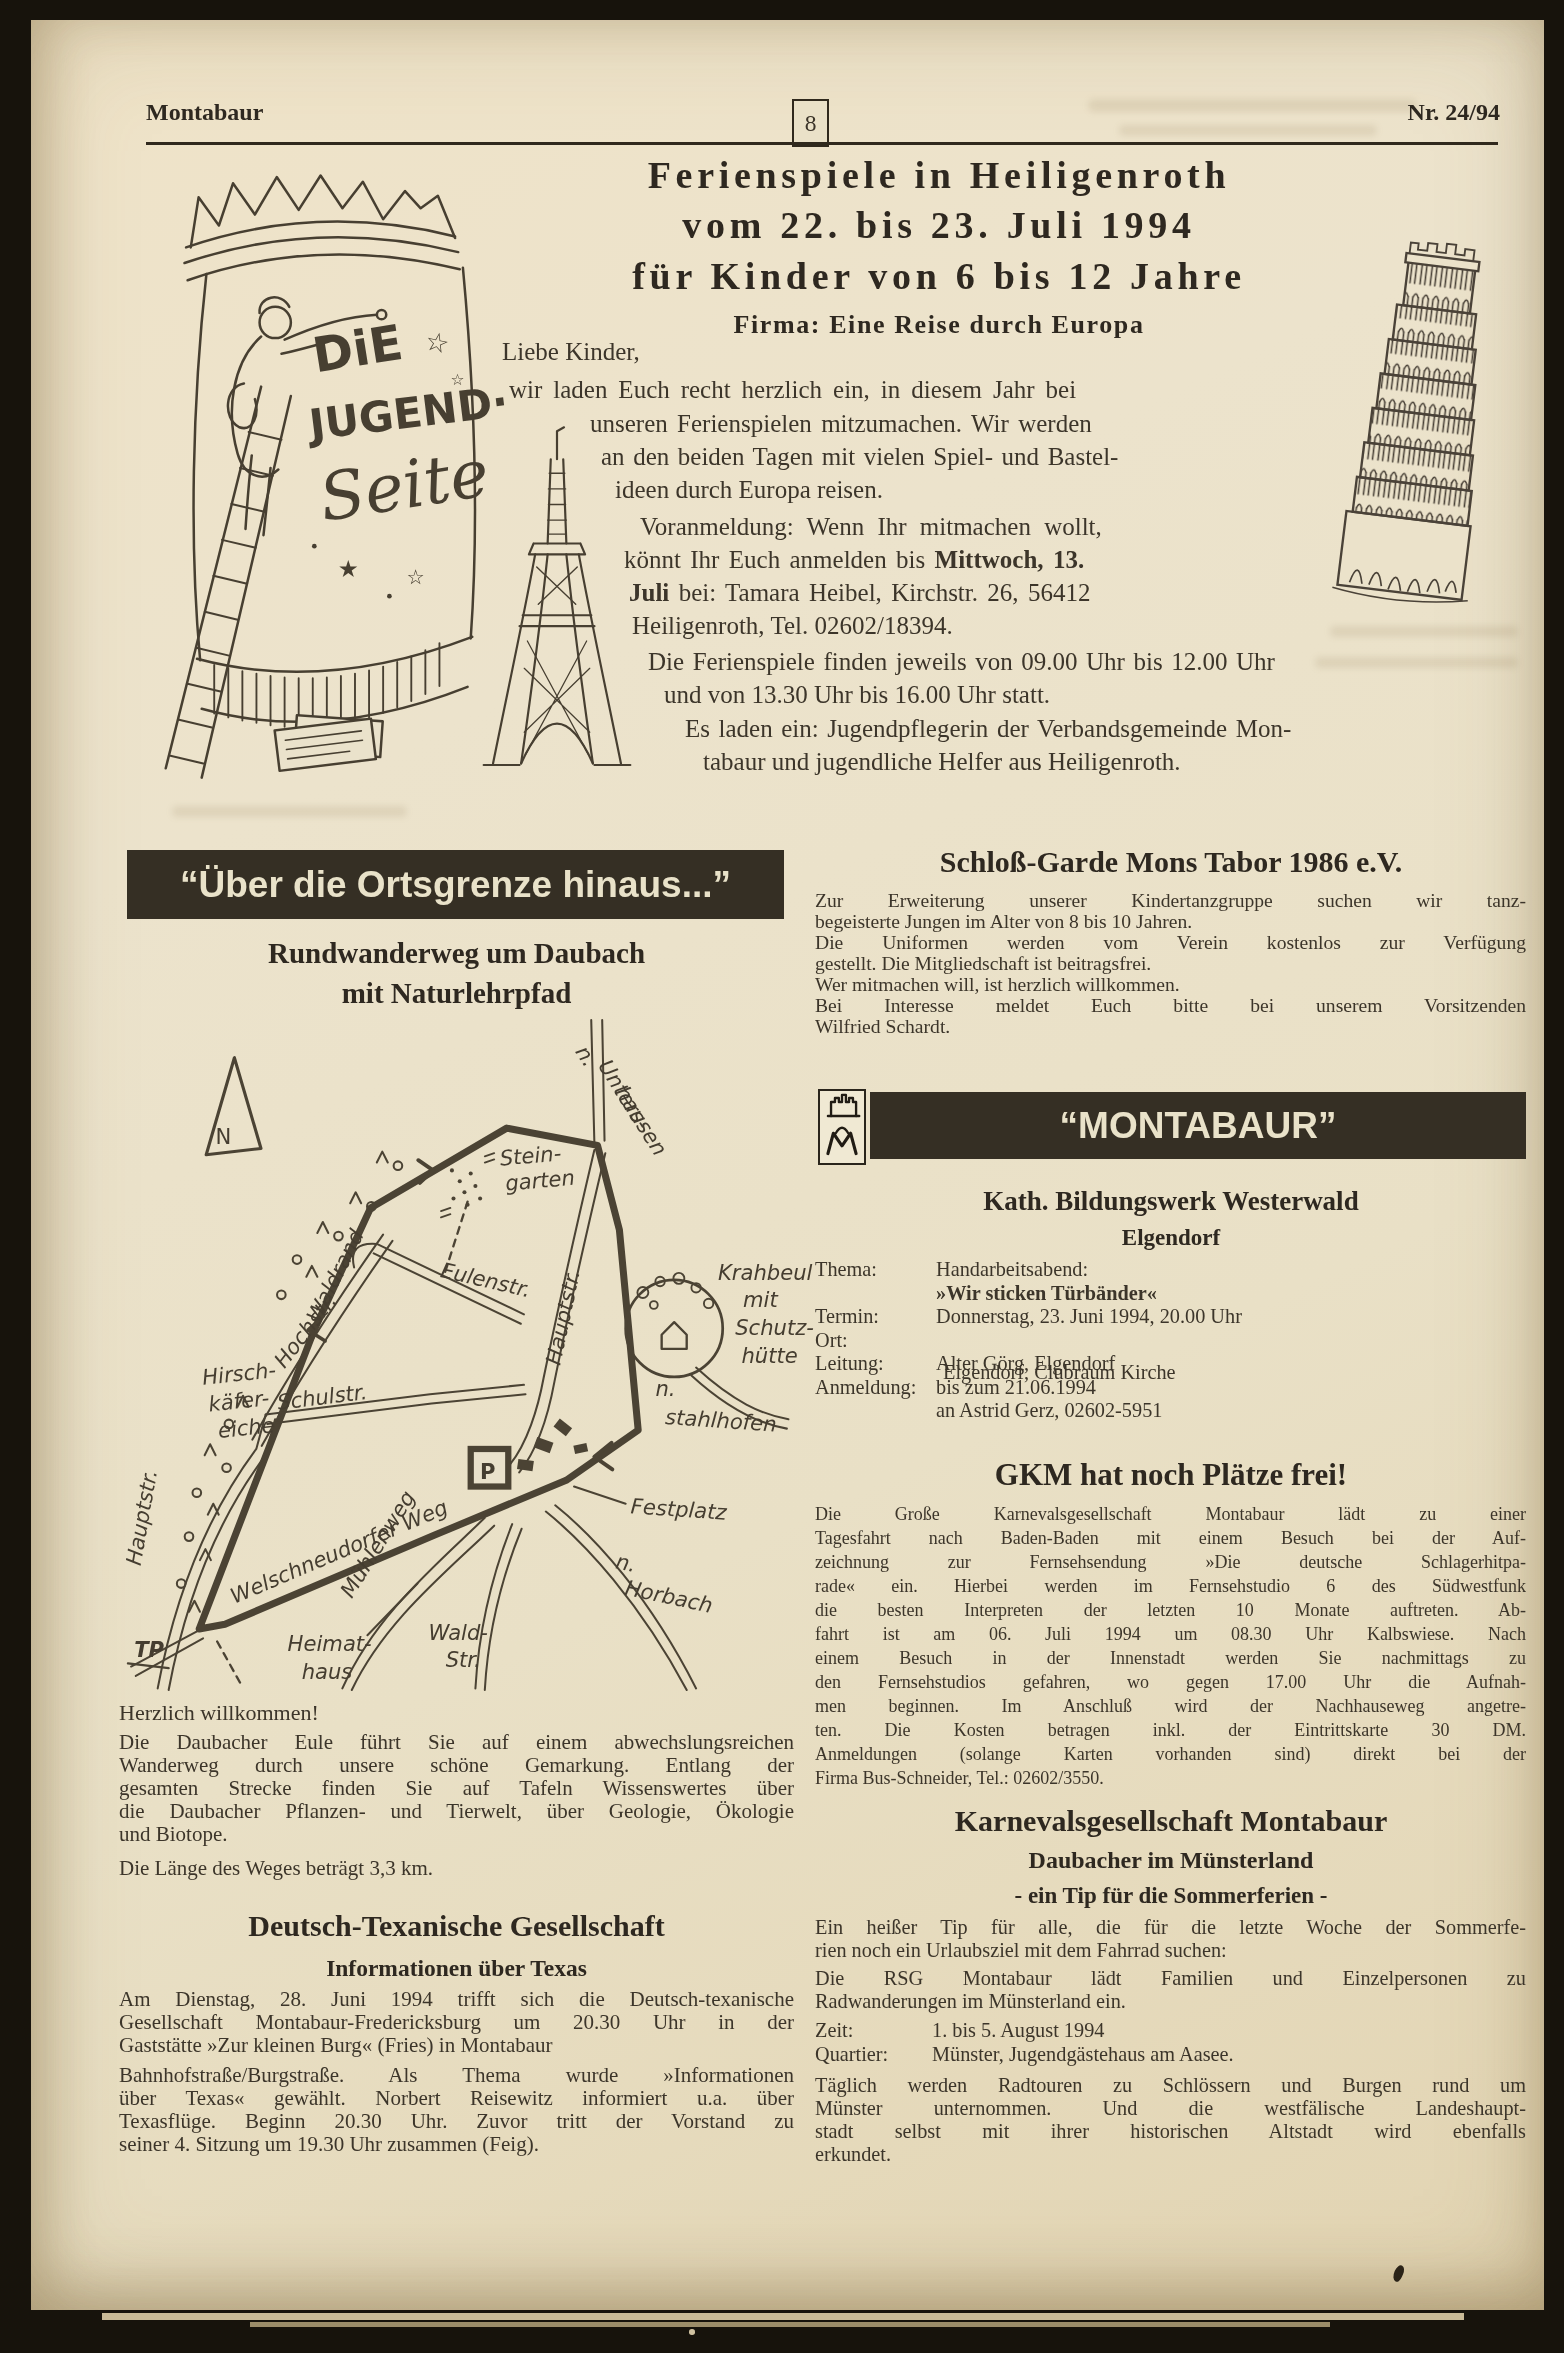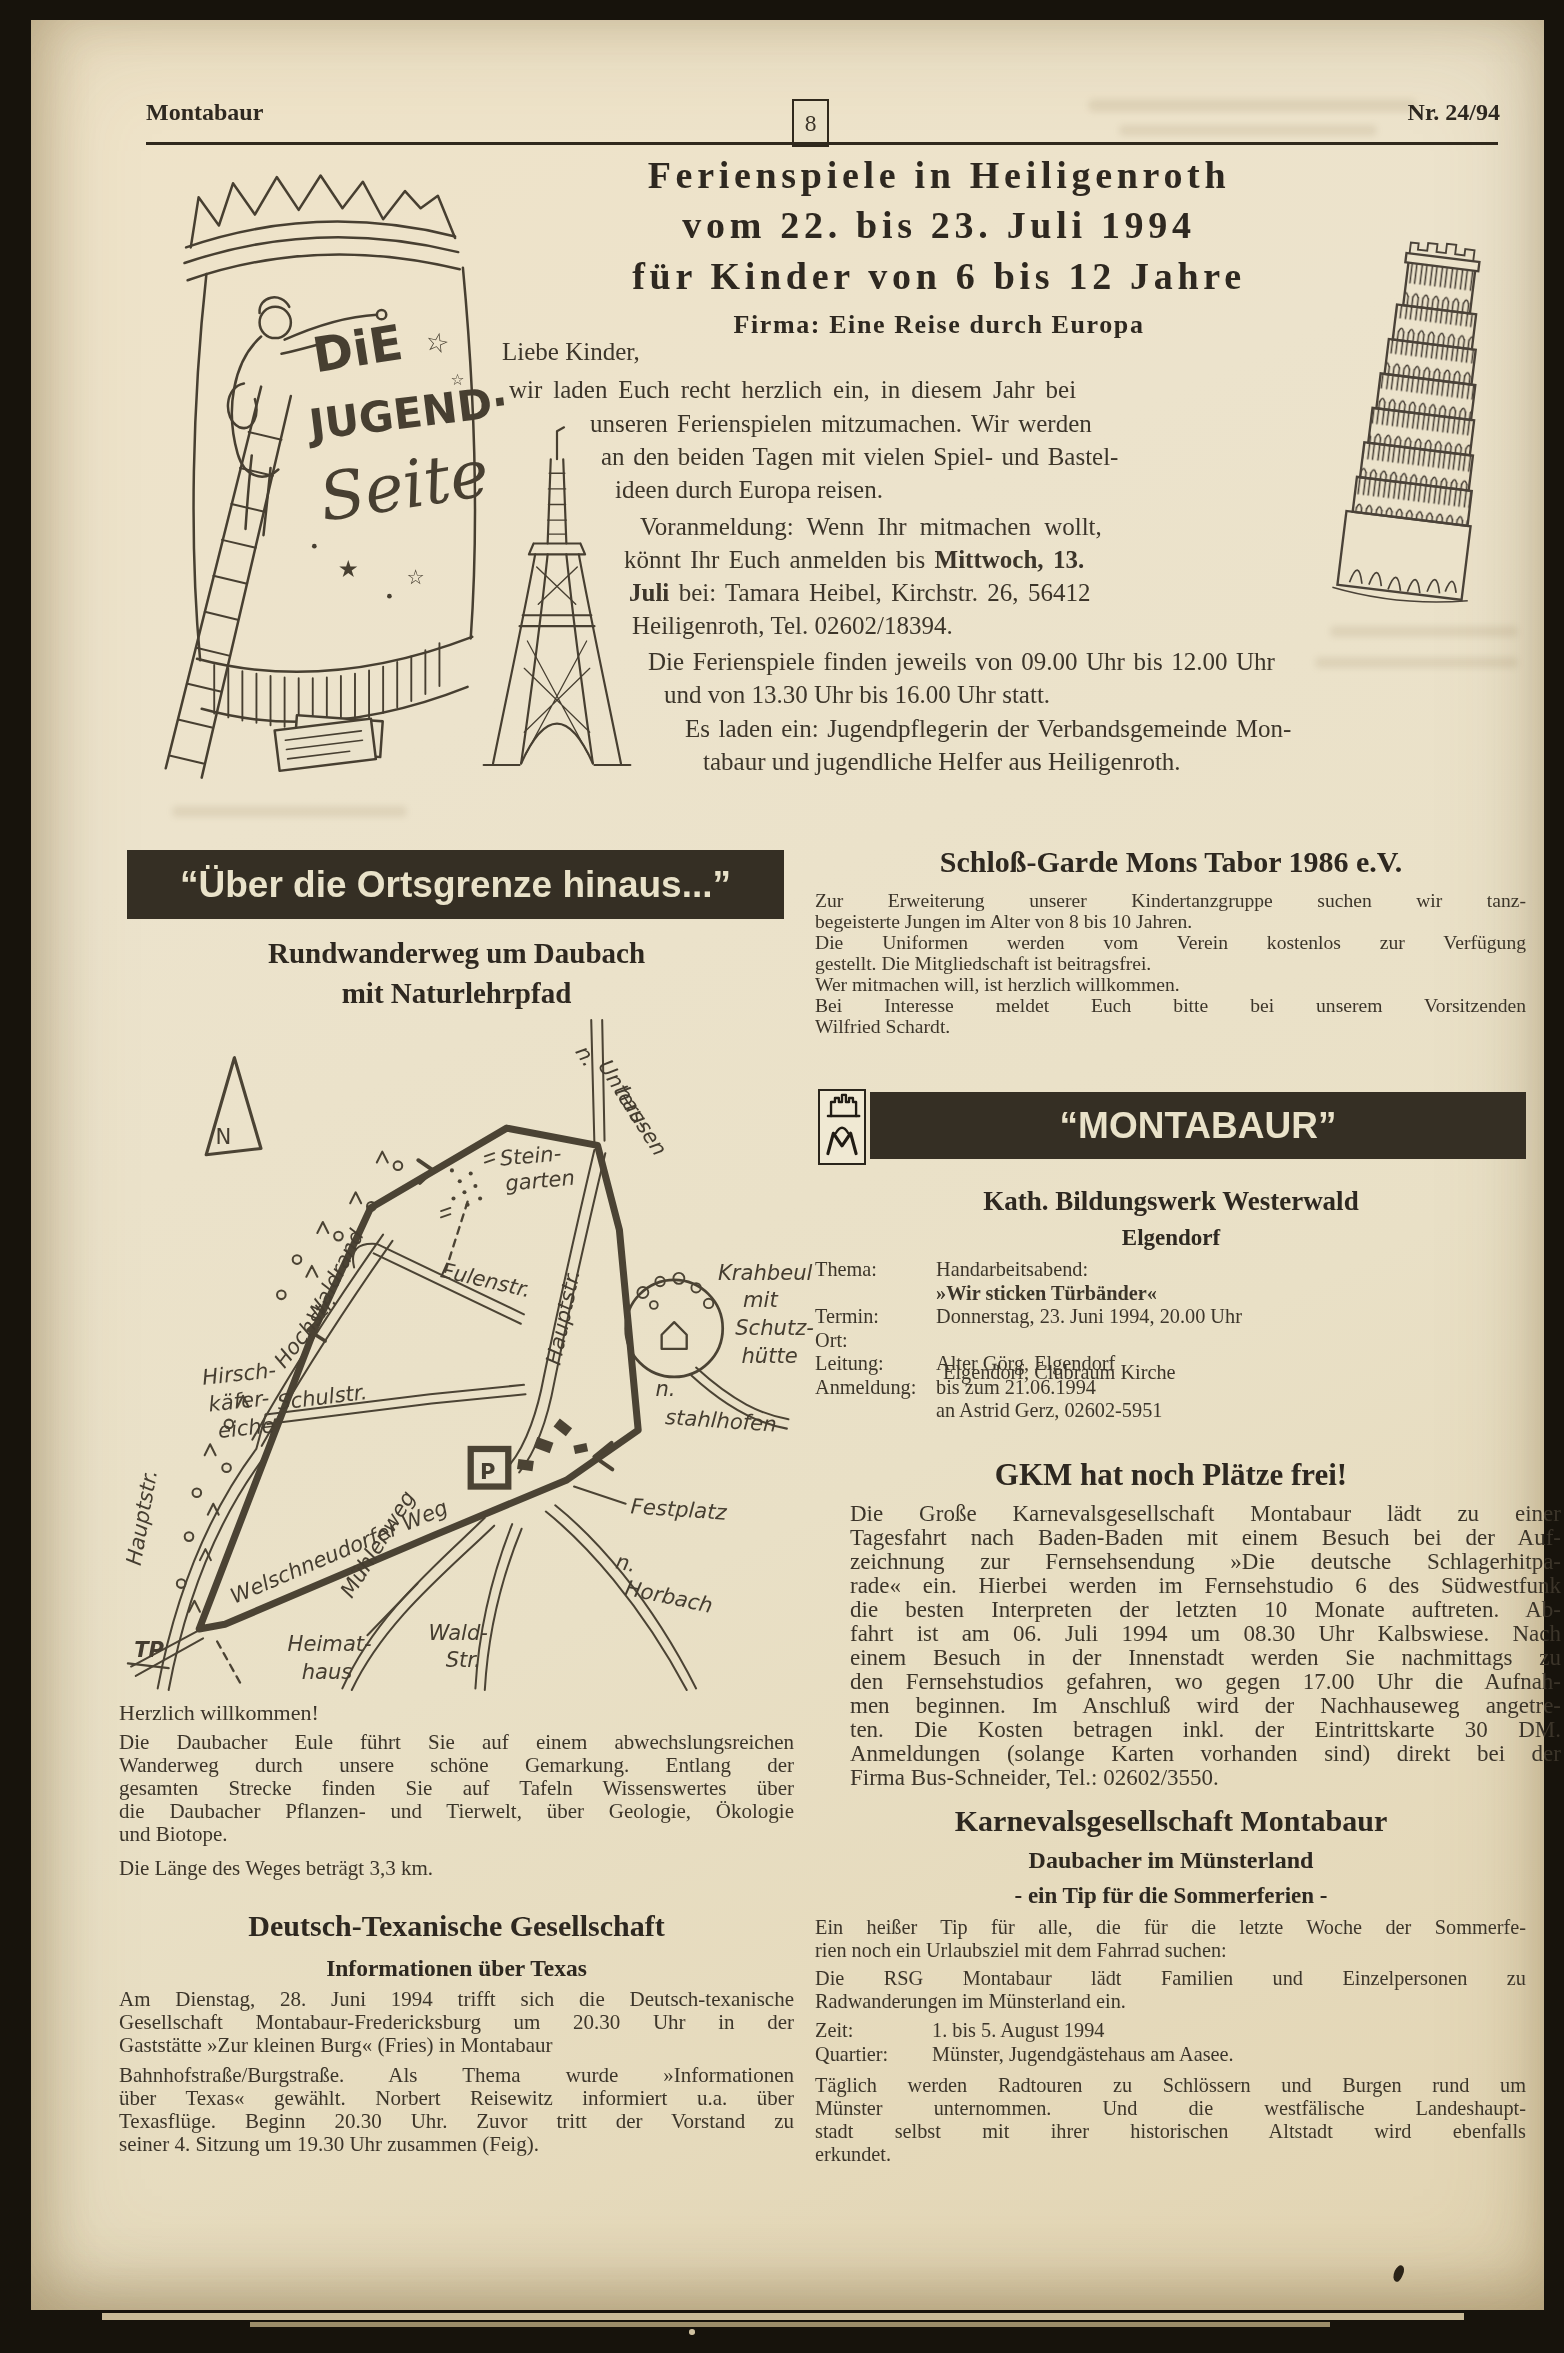--- a/index.html
+++ b/index.html
@@ -326,21 +326,21 @@
     <div style="position:relative;height:23.5px;"><span>Termin:</span><span class="abs ln" style="left:121px;top:0;">Donnerstag, 23. Juni 1994, 20.00 Uhr</span></div>
     <div style="position:relative;height:23.5px;"><span>Ort:</span><span class="abs ln" style="left:128px;top:0;margin-top:32px;">Elgendorf, Clubraum Kirche</span></div>
     <div style="position:relative;height:23.5px;"><span>Leitung:</span><span class="abs ln" style="left:121px;top:0;">Alter Görg, Elgendorf</span></div>
     <div style="position:relative;height:23.5px;"><span>Anmeldung:</span><span class="abs ln" style="left:121px;top:0;">bis zum 21.06.1994</span></div>
     <div style="position:relative;height:23.5px;">
         <span class="abs ln" style="left:121px;top:0;">an Astrid Gerz, 02602-5951</span>
       </div>
   </div>
 
   <div class="abs c head ln" style="left:814px;top:1457px;width:714px;font-size:31px;">GKM hat noch Plätze frei!</div>
-  <div class="abs lines" style="left:850px;top:1502px;width:711px;font-size:23px;line-height:24px;">
+  <div class="abs lines" style="left:815px;top:1502px;width:711px;font-size:18px;line-height:24px;">
     <div class="just">Die Große Karnevalsgesellschaft Montabaur lädt zu einer</div>
     <div class="just">Tagesfahrt nach Baden-Baden mit einem Besuch bei der Auf-</div>
     <div class="just">zeichnung zur Fernsehsendung »Die deutsche Schlagerhitpa-</div>
     <div class="just">rade« ein. Hierbei werden im Fernsehstudio 6 des Südwestfunk</div>
     <div class="just">die besten Interpreten der letzten 10 Monate auftreten. Ab-</div>
     <div class="just">fahrt ist am 06. Juli 1994 um 08.30 Uhr Kalbswiese. Nach</div>
     <div class="just">einem Besuch in der Innenstadt werden Sie nachmittags zu</div>
     <div class="just">den Fernsehstudios gefahren, wo gegen 17.00 Uhr die Aufnah-</div>
     <div class="just">men beginnen. Im Anschluß wird der Nachhauseweg angetre-</div>
     <div class="just">ten. Die Kosten betragen inkl. der Eintrittskarte 30 DM.</div>

